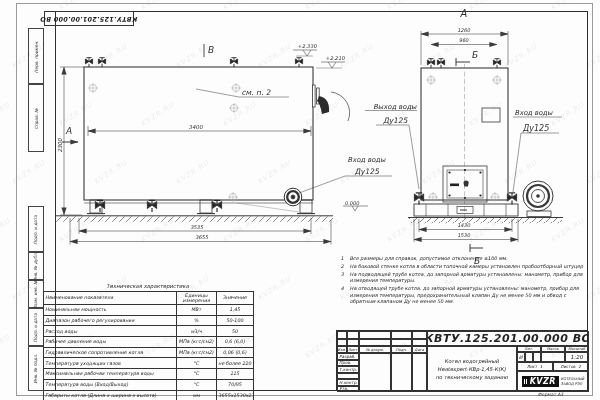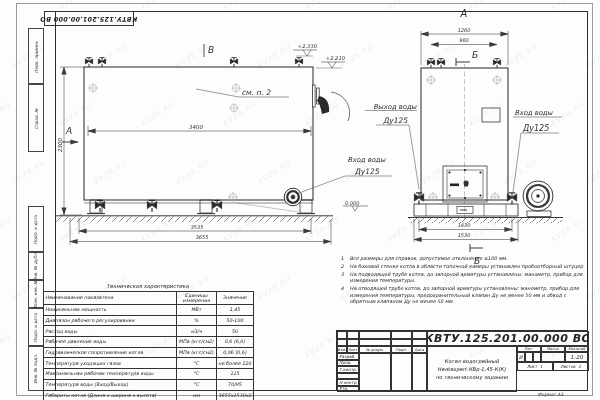--- a/index.html
+++ b/index.html
@@ -535,14 +535,23 @@
 
   <div class="tb-cell" style="left:180px;top:31px;width:36px;height:9px;font-size:4px;gap:3px">
     <span>Лист</span>
       <span>1</span>
   </div>
   <div class="tb-cell" style="left:216px;top:31px;width:36px;height:9px;font-size:4px;gap:3px">
     <span>Листов</span>
       <span>2</span>
   </div>
 
+  <div class="tb-cell" style="left:180px;top:40px;width:72px;height:21px">
+    <div class="logo">
+      <span class="box">KVZR</span>
+      <span class="co">
+        <div>КОТЕЛЬНЫЙ</div>
+        <div>ЗАВОД РЭП</div>
+      </span>
+    </div>
+  </div>
 </div>
 <div class="fmt">Формат  А3</div>
 
 </body></html>

